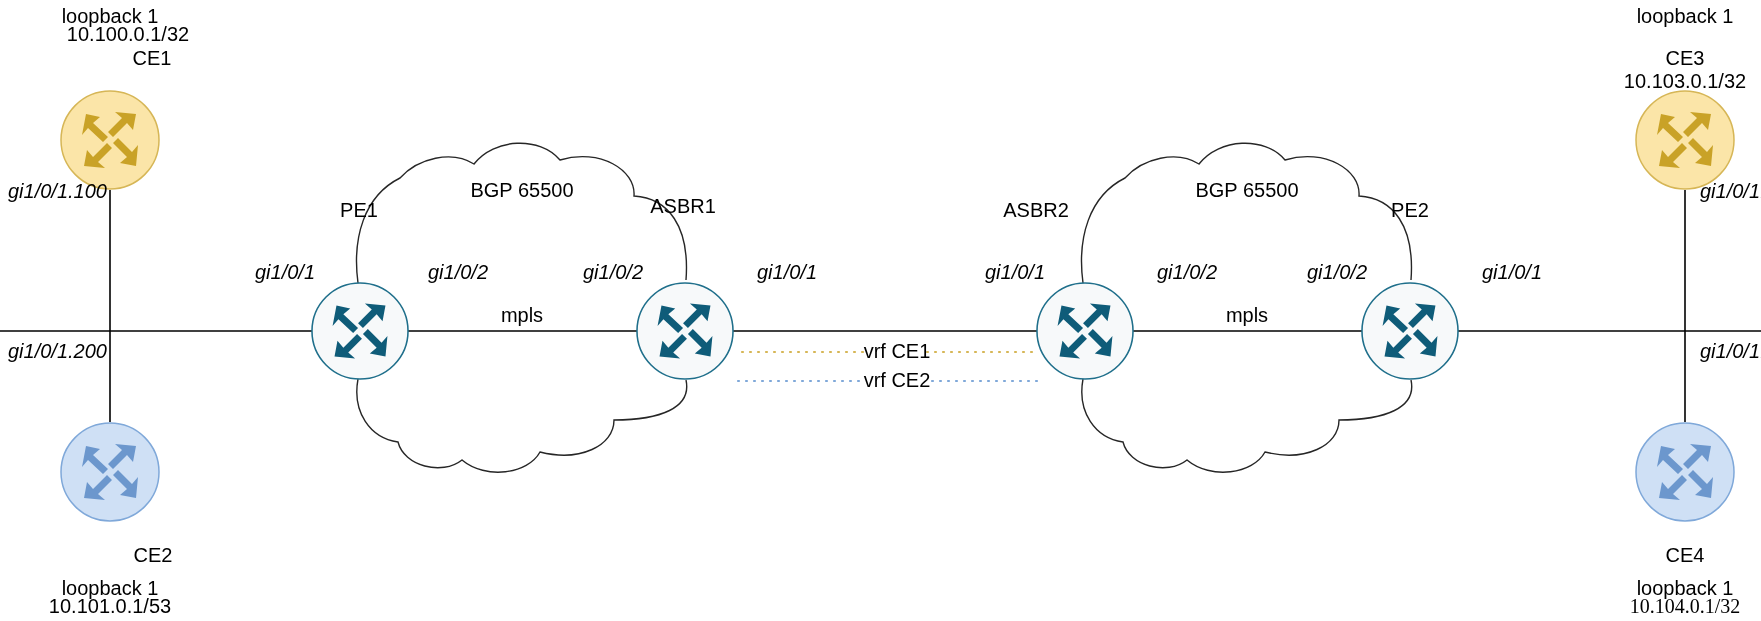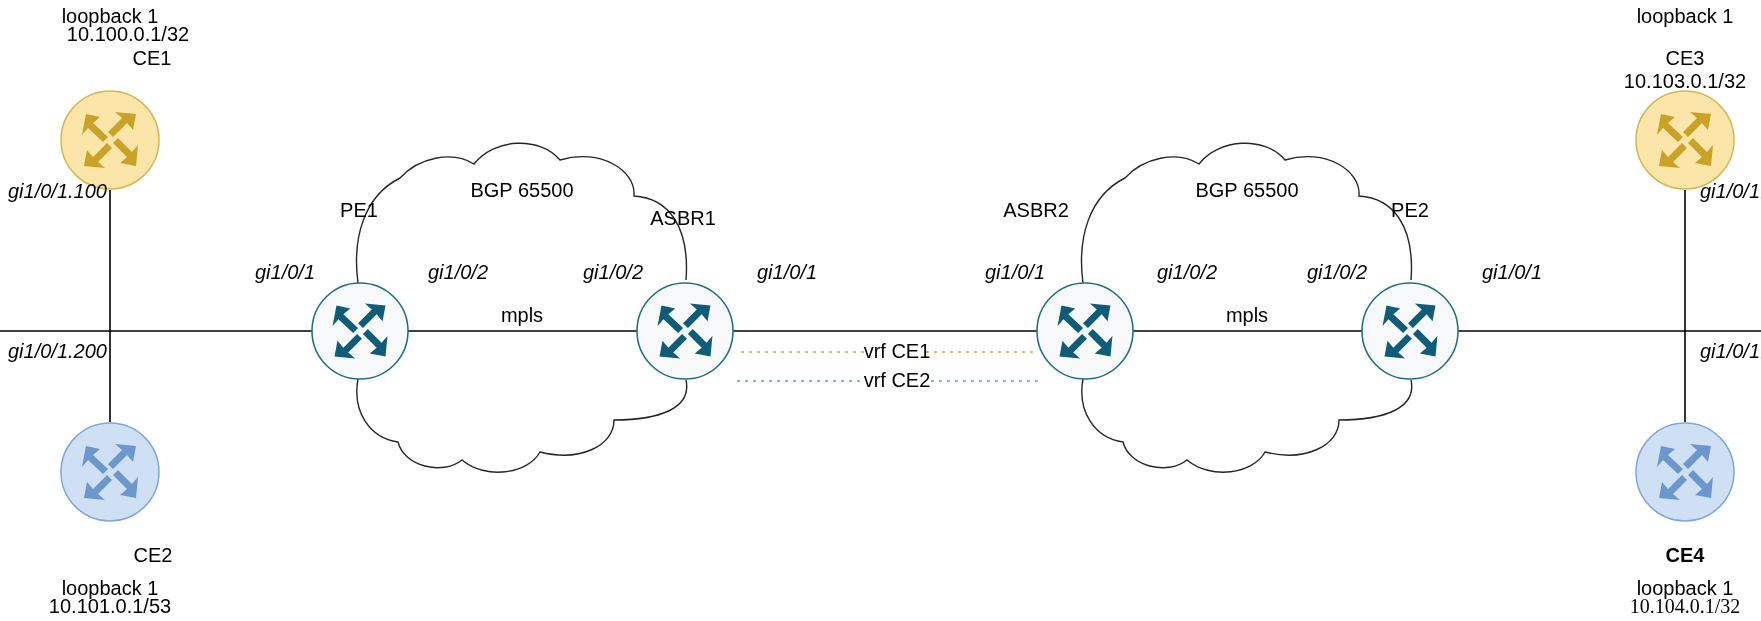--- a/index.html
+++ b/index.html
@@ -112,21 +112,21 @@
       <circle cx="50" cy="50" r="49" fill="#cfe0f5" stroke="#7fa8d9" stroke-width="1.5"></circle>
       <g fill="#6c97cd">
         <path d="M26 24 L40 27 L33 33 L48 47 L43 52 L28 38 L22 45 Z"></path>
         <path d="M76 24 L73 40 L67 33 L53 47 L48 42 L62 28 L55 22 Z"></path>
         <path d="M24 76 L27 60 L33 67 L47 53 L52 58 L38 72 L45 78 Z"></path>
         <path d="M76 76 L60 73 L67 67 L53 53 L58 48 L72 62 L78 55 Z"></path>
       </g>
     </svg>
   </div>
   <div class="lbl l" style="left:1700px;top:341px;">gi1/0/1.200</div>
-  <div class="lbl c" style="left:1685px;top:545px;font-weight:bold;">CE4</div>
+  <div class="lbl c" style="left:1685px;top:545px;">CE4</div>
   <div class="lbl c" style="left:1685px;top:578px;">loopback 1</div>
   <div class="lbl c" style="left:1685px;top:596px;font-family:Liberation Serif, serif;">10.104.0.1/32</div>
 
   <div class="node" style="left:360px;top:331px;">
     <svg width="98" height="98" viewBox="0 0 100 100">
       <circle cx="50" cy="50" r="49" fill="#f7f9fa" stroke="#1f6f8b" stroke-width="1.6"></circle>
       <g fill="#0f5c79">
         <path d="M26 24 L40 27 L33 33 L48 47 L43 52 L28 38 L22 45 Z"></path>
         <path d="M76 24 L73 40 L67 33 L53 47 L48 42 L62 28 L55 22 Z"></path>
         <path d="M24 76 L27 60 L33 67 L47 53 L52 58 L38 72 L45 78 Z"></path>
@@ -142,21 +142,21 @@
     <svg width="98" height="98" viewBox="0 0 100 100">
       <circle cx="50" cy="50" r="49" fill="#f7f9fa" stroke="#1f6f8b" stroke-width="1.6"></circle>
       <g fill="#0f5c79">
         <path d="M26 24 L40 27 L33 33 L48 47 L43 52 L28 38 L22 45 Z"></path>
         <path d="M76 24 L73 40 L67 33 L53 47 L48 42 L62 28 L55 22 Z"></path>
         <path d="M24 76 L27 60 L33 67 L47 53 L52 58 L38 72 L45 78 Z"></path>
         <path d="M76 76 L60 73 L67 67 L53 53 L58 48 L72 62 L78 55 Z"></path>
       </g>
     </svg>
   </div>
-  <div class="lbl c" style="left:683px;top:208px;">ASBR1</div>
+  <div class="lbl c" style="left:683px;top:196px;">ASBR1</div>
   <div class="lbl l" style="left:583px;top:262px;">gi1/0/2</div>
   <div class="lbl l" style="left:757px;top:262px;">gi1/0/1</div>
 
   <div class="node" style="left:1085px;top:331px;">
     <svg width="98" height="98" viewBox="0 0 100 100">
       <circle cx="50" cy="50" r="49" fill="#f7f9fa" stroke="#1f6f8b" stroke-width="1.6"></circle>
       <g fill="#0f5c79">
         <path d="M26 24 L40 27 L33 33 L48 47 L43 52 L28 38 L22 45 Z"></path>
         <path d="M76 24 L73 40 L67 33 L53 47 L48 42 L62 28 L55 22 Z"></path>
         <path d="M24 76 L27 60 L33 67 L47 53 L52 58 L38 72 L45 78 Z"></path>

